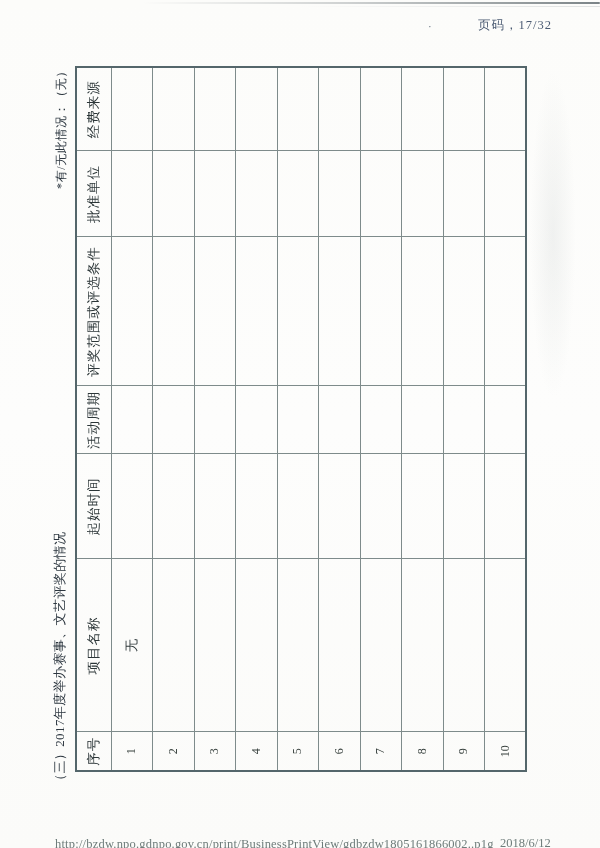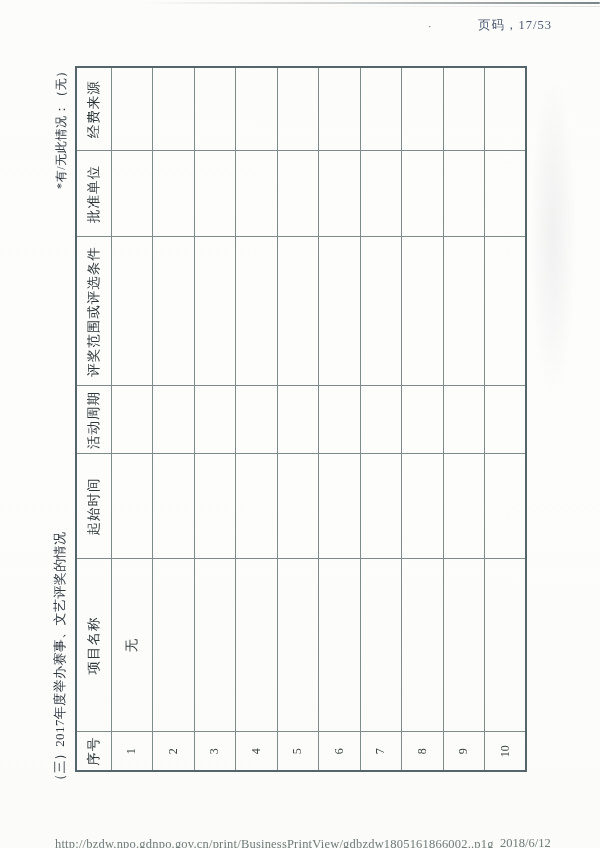--- a/index.html
+++ b/index.html
@@ -68,21 +68,21 @@
 </head>
 <body>
 
 <div class="page">
 
   <div class="scan-line-top"></div>
   <div class="scan-line-top2"></div>
   <div class="scan-smudge"></div>
 
   <span class="page-dot">·</span>
-  <span class="page-num">页码，17/53</span>
+  <span class="page-num">页码，17/32</span>
 
   <div class="sheet-wrap">
     <div class="sheet">
 
       <div class="sheet-title">（三）2017年度举办赛事、文艺评奖的情况</div>
       <div class="sheet-note">*有/无此情况：（无）</div>
 
       <table class="grid">
         <colgroup>
           <col style="width:39px">

